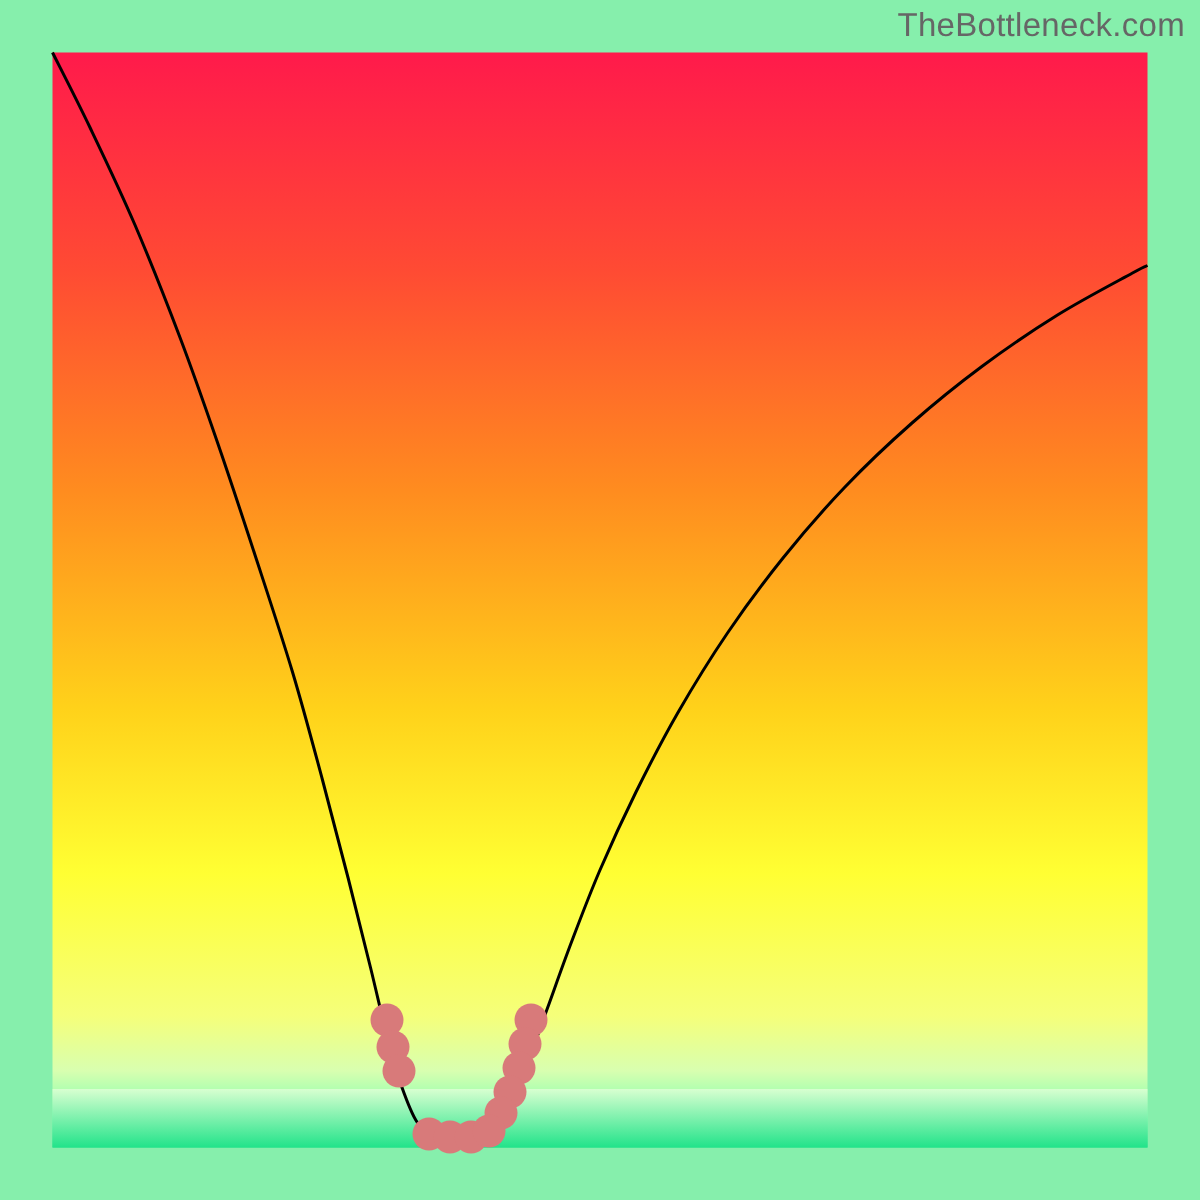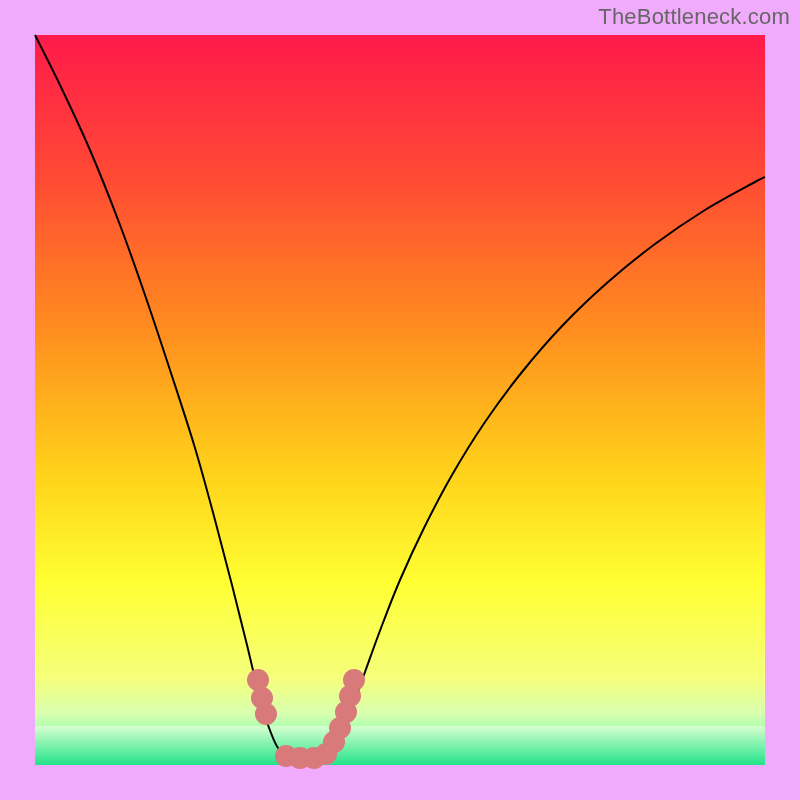--- a/index.html
+++ b/index.html
@@ -9,21 +9,21 @@
     height: 800px;
     background: #000;
     font-family: Arial, Helvetica, sans-serif;
   }
   .frame {
     position: absolute;
     left: 0;
     top: 0;
     width: 800px;
     height: 800px;
-    background: #f0abfc;
+    background: #86efac;
   }
   .watermark {
     position: absolute;
     top: 4px;
     right: 10px;
     color: #666;
     font-size: 22px;
     font-weight: 500;
     letter-spacing: 0.2px;
     z-index: 10;

